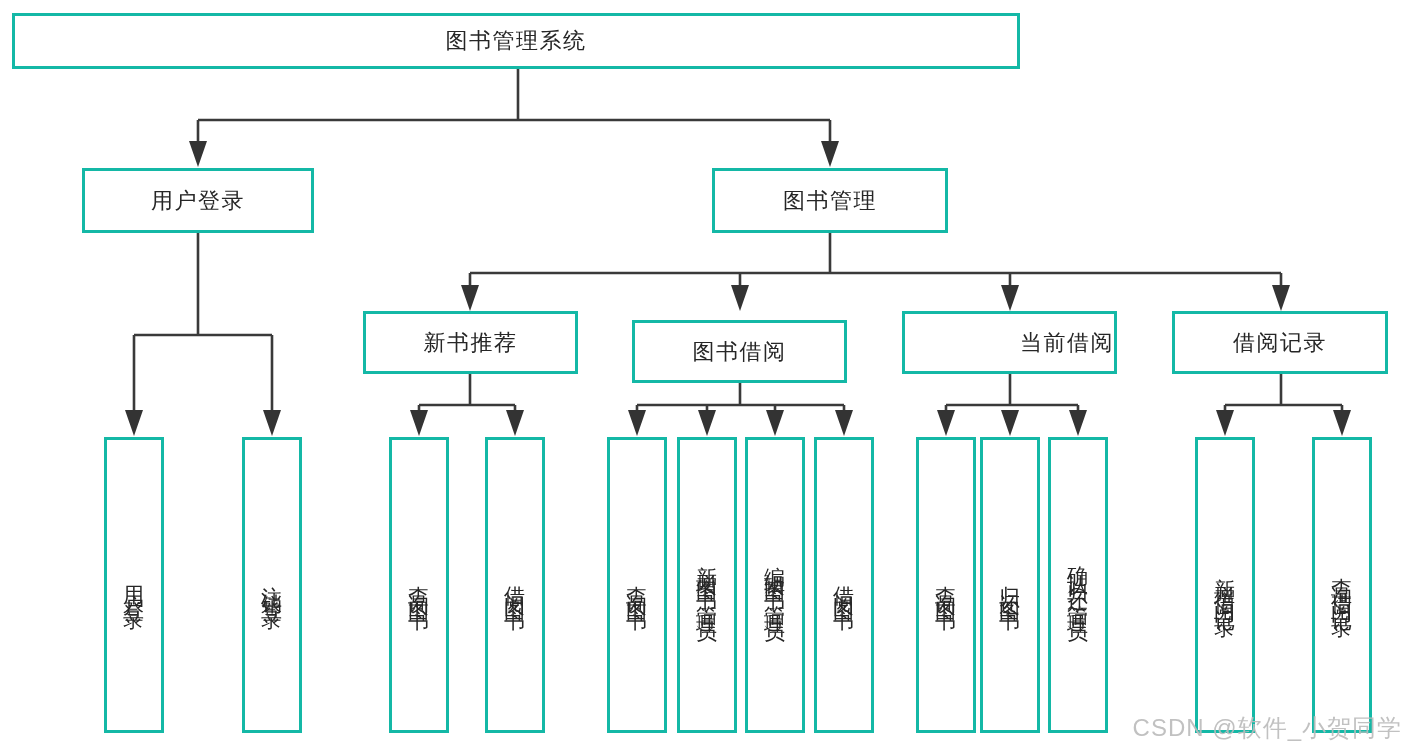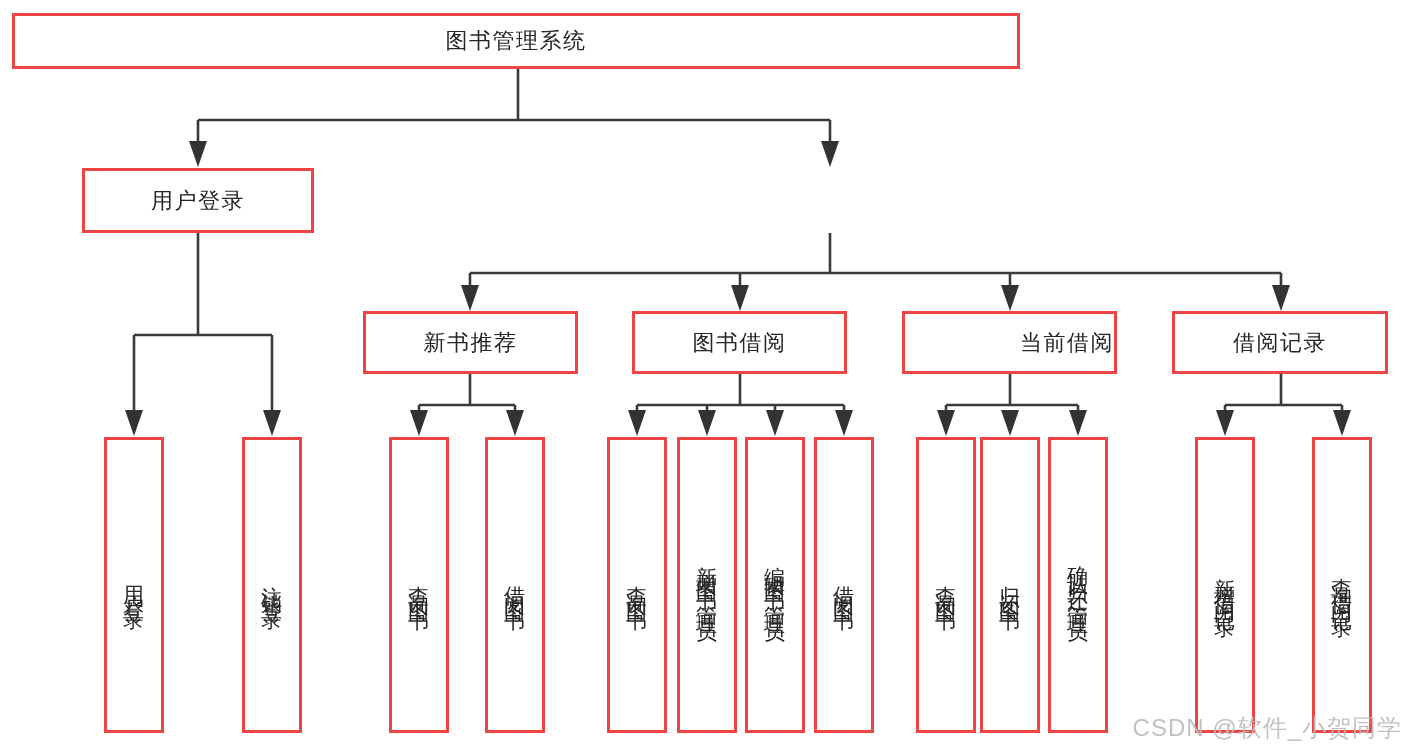--- a/index.html
+++ b/index.html
@@ -23,21 +23,21 @@
     stroke: #3a3a3a;
     stroke-width: 2.6;
   }
   .wires polygon {
     fill: #333333;
     stroke: none;
   }
   .node {
     position: absolute;
     box-sizing: border-box;
-    border: 3px solid #ef4444;
+    border: 3px solid #14b8a6;
     background: #ffffff;
     display: flex;
     align-items: center;
     justify-content: center;
   }
   .hbox {
     font-size: 22px;
     letter-spacing: 1.5px;
     line-height: 1;
   }
@@ -47,21 +47,21 @@
     font-size: 21px;
     letter-spacing: 8px;
     line-height: 1;
     white-space: nowrap;
   }
   
   .n-root   { left: 12px;  top: 13px;  width: 1008px; height: 56px; }
   .n-login  { left: 82px;  top: 168px; width: 232px;  height: 65px; }
   .n-mgmt   { left: 712px; top: 168px; width: 236px;  height: 65px; }
   .n-rec    { left: 363px; top: 311px; width: 215px;  height: 63px; }
-  .n-borrow { left: 632px; top: 311px; width: 215px;  height: 63px; }
+  .n-borrow { left: 632px; top: 320px; width: 215px;  height: 63px; }
   .n-cur    { left: 902px; top: 311px; width: 215px;  height: 63px; justify-content: flex-end; }
   .n-record { left: 1172px;top: 311px; width: 216px;  height: 63px; }
   .leaf     { top: 437px; width: 60px; height: 296px; }
   .l-a1 { left: 104px; }  .l-a2 { left: 242px; }
   .l-b1 { left: 389px; }  .l-b2 { left: 485px; }
   .l-c1 { left: 607px; }  .l-c2 { left: 677px; }  .l-c3 { left: 745px; }  .l-c4 { left: 814px; }
   .l-d1 { left: 916px; }  .l-d2 { left: 980px; }  .l-d3 { left: 1048px; }
   .l-e1 { left: 1195px; } .l-e2 { left: 1312px; }
   .watermark {
     position: absolute;
@@ -118,20 +118,23 @@
     </g>
   </svg>
 
   <div class="node hbox n-root">
     <span>图书管理系统</span>
   </div>
 
   <div class="node hbox n-login">
     <span>用户登录</span>
   </div>
+  <div class="node hbox n-mgmt">
+    <span>图书管理</span>
+  </div>
 
   <div class="node hbox n-rec">
     <span>新书推荐</span>
   </div>
   <div class="node hbox n-borrow">
     <span>图书借阅</span>
   </div>
   <div class="node hbox n-cur">
     <span>当前借阅</span>
   </div>

